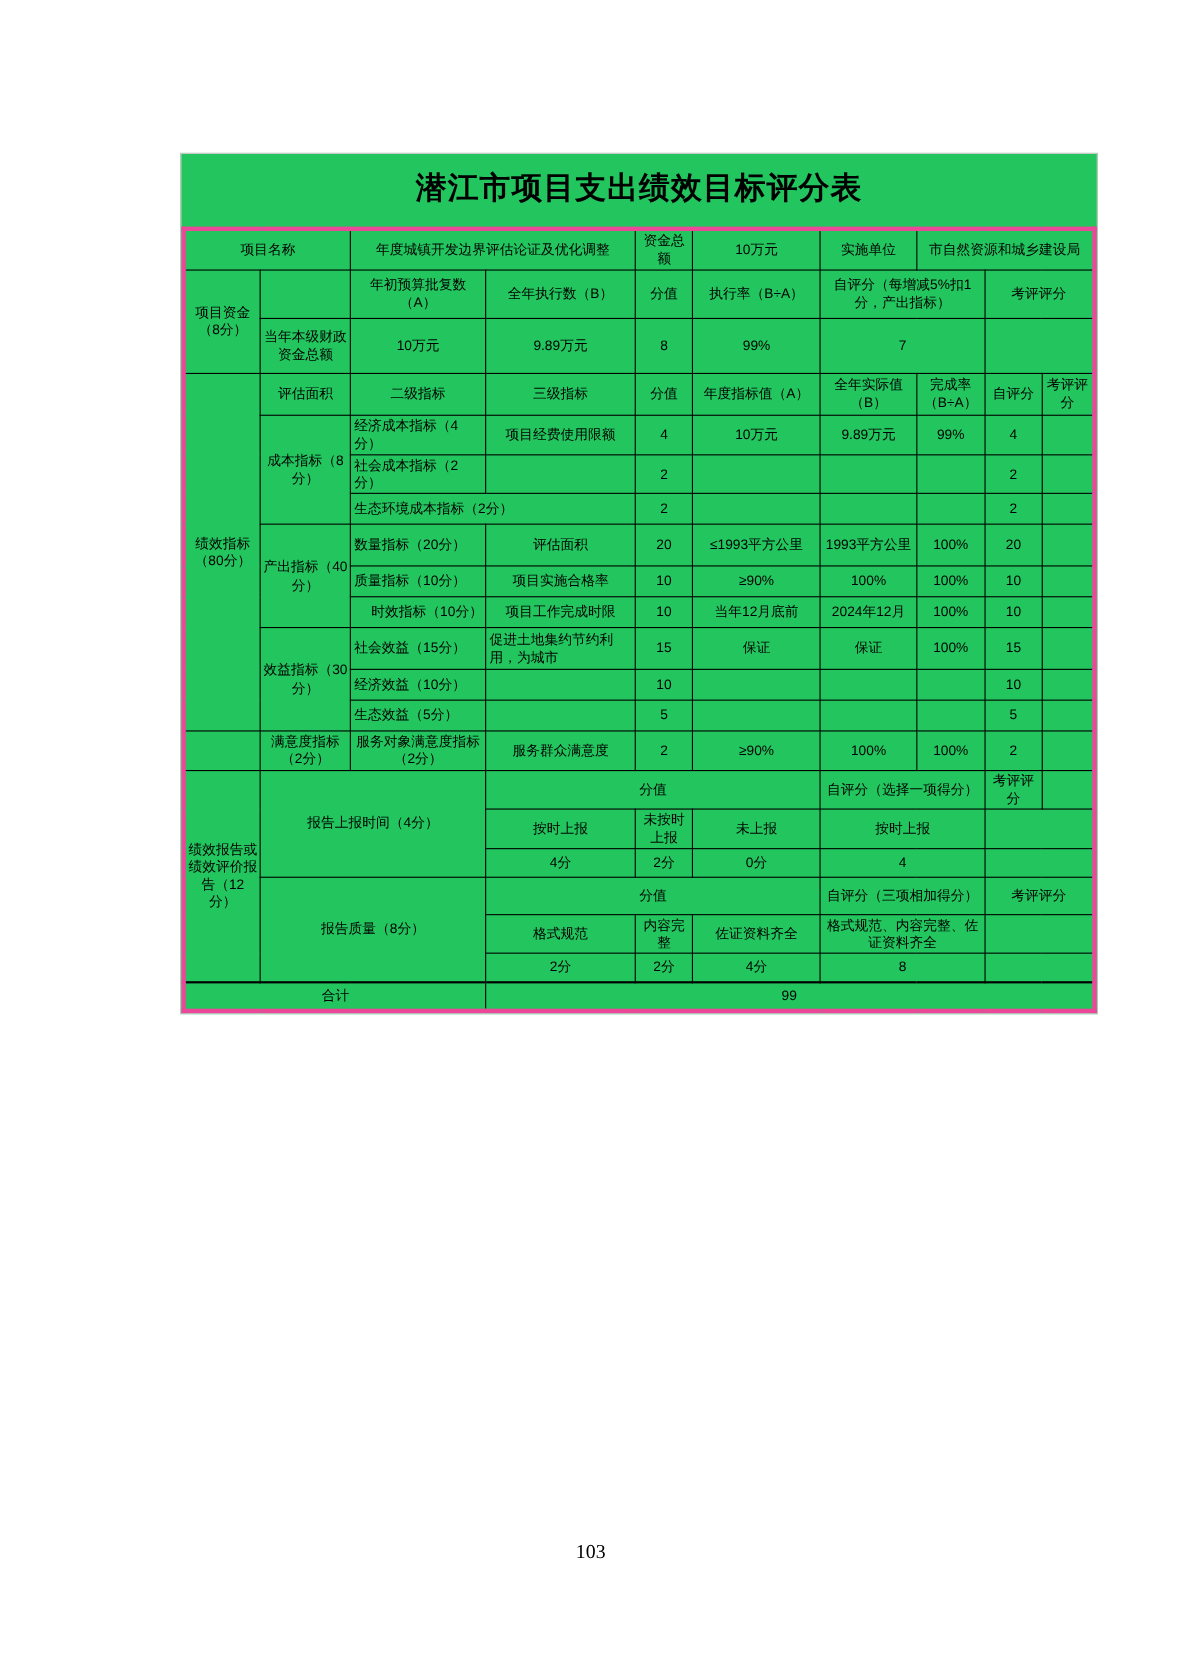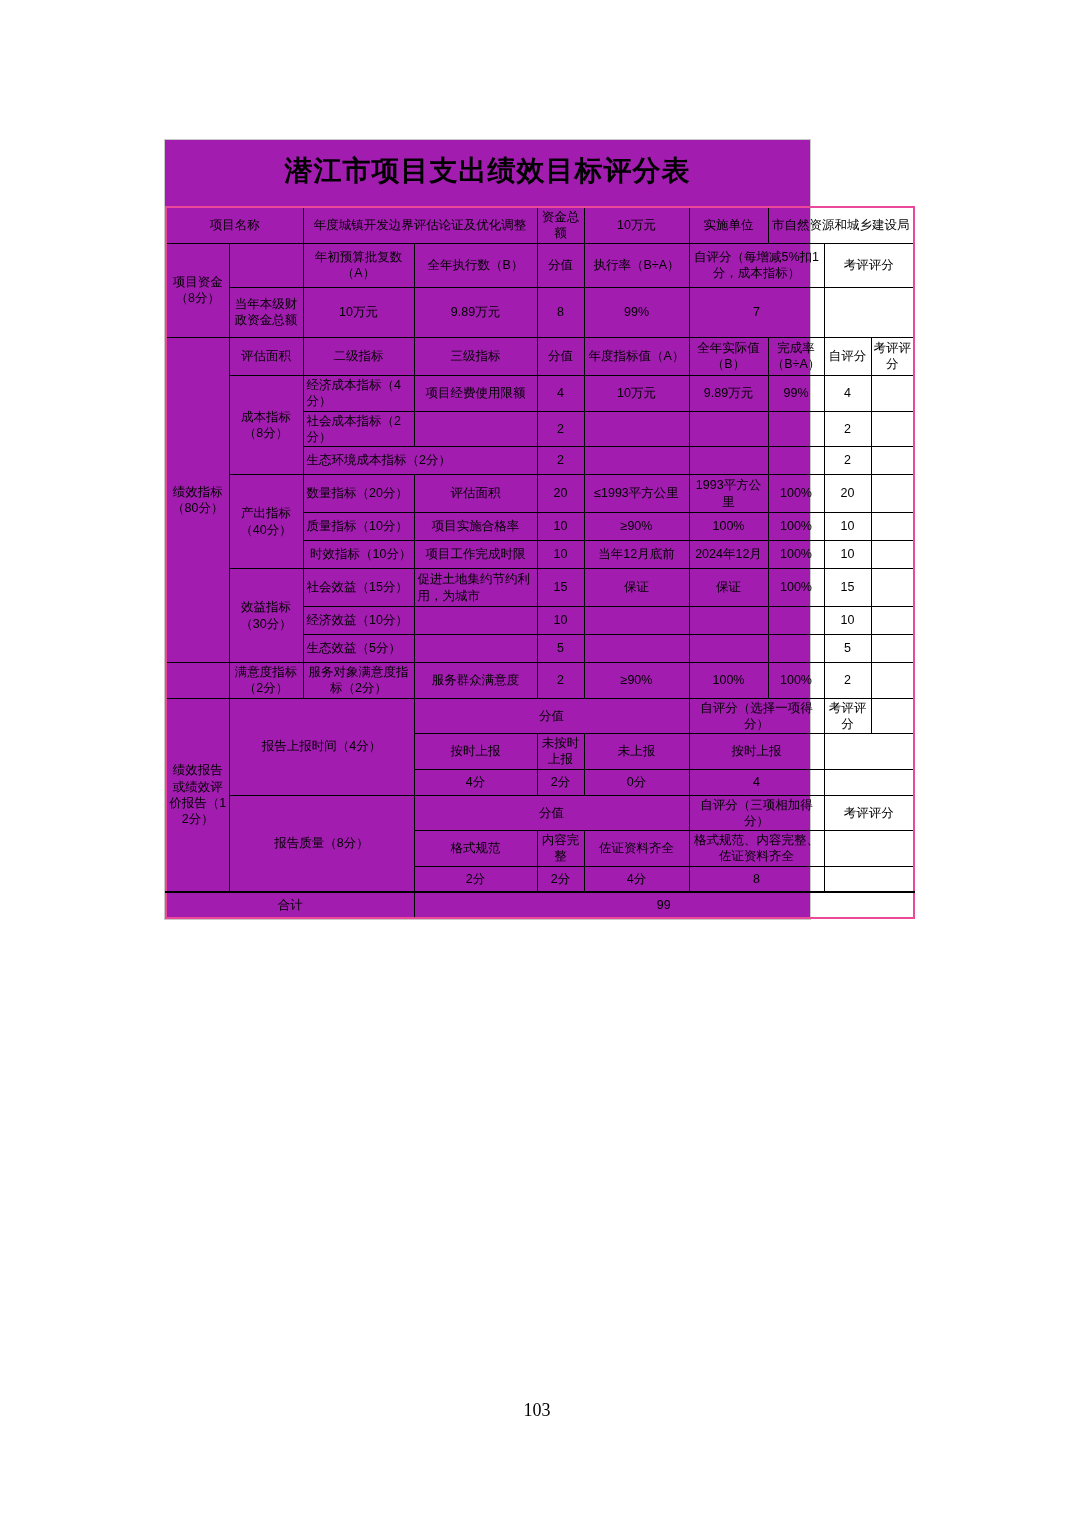--- a/index.html
+++ b/index.html
@@ -1,30 +1,30 @@
 <!DOCTYPE html>
 <html><head>
 <meta charset="utf-8">
 <style>
   html,body{margin:0;padding:0;}
   body{
     width:1074px;height:1520px;position:relative;background:#ffffff;
     font-family:"Liberation Sans","DejaVu Sans",sans-serif;color:#000;
   }
   .content-frame{
-    position:absolute;left:164px;top:139px;width:647px;
-    border:1px solid #c9c9c9;background:#a21caf;box-sizing:border-box;
+    position:absolute;left:164px;top:139px;width:834px;
+    border:1px solid #c9c9c9;background:#22c55e;box-sizing:border-box;
   }
   .doc-title{
     text-align:center;font-weight:bold;font-size:28px;line-height:34px;
     padding:14px 0 18px 0;letter-spacing:1px;
   }
   table.score-table{
     width:100%;border-collapse:collapse;table-layout:fixed;
-    border:2px solid #ec4899;
+    border:4px solid #ec4899;
   }
   table.score-table td{
     border:1px solid #000;
     font-size:12.5px;line-height:1.3;
     text-align:center;vertical-align:middle;
     padding:1px 2px;word-break:break-all;overflow:hidden;
   }
   table.score-table tr.totals td{border-top:2px solid #000;}
   .page-number{
     position:absolute;top:1400px;left:0;width:100%;text-align:center;
@@ -59,21 +59,21 @@
           <td>实施单位</td>
           <td colspan="3">市自然资源和城乡建设局</td>
         </tr>
         <tr style="height: 44px;">
           <td rowspan="2">项目资金（8分）</td>
           <td></td>
           <td>年初预算批复数（A）</td>
           <td>全年执行数（B）</td>
           <td>分值</td>
           <td>执行率（B÷A）</td>
-          <td colspan="2">自评分（每增减5%扣1分，成本指标）</td>
+          <td colspan="2">自评分（每增减5%扣1分，产出指标）</td>
           <td colspan="2">考评评分</td>
         </tr>
         <tr style="height: 50px;">
           <td>当年本级财政资金总额</td>
           <td>10万元</td>
           <td>9.89万元</td>
           <td>8</td>
           <td>99%</td>
           <td colspan="2">7</td>
           <td colspan="2"></td>

